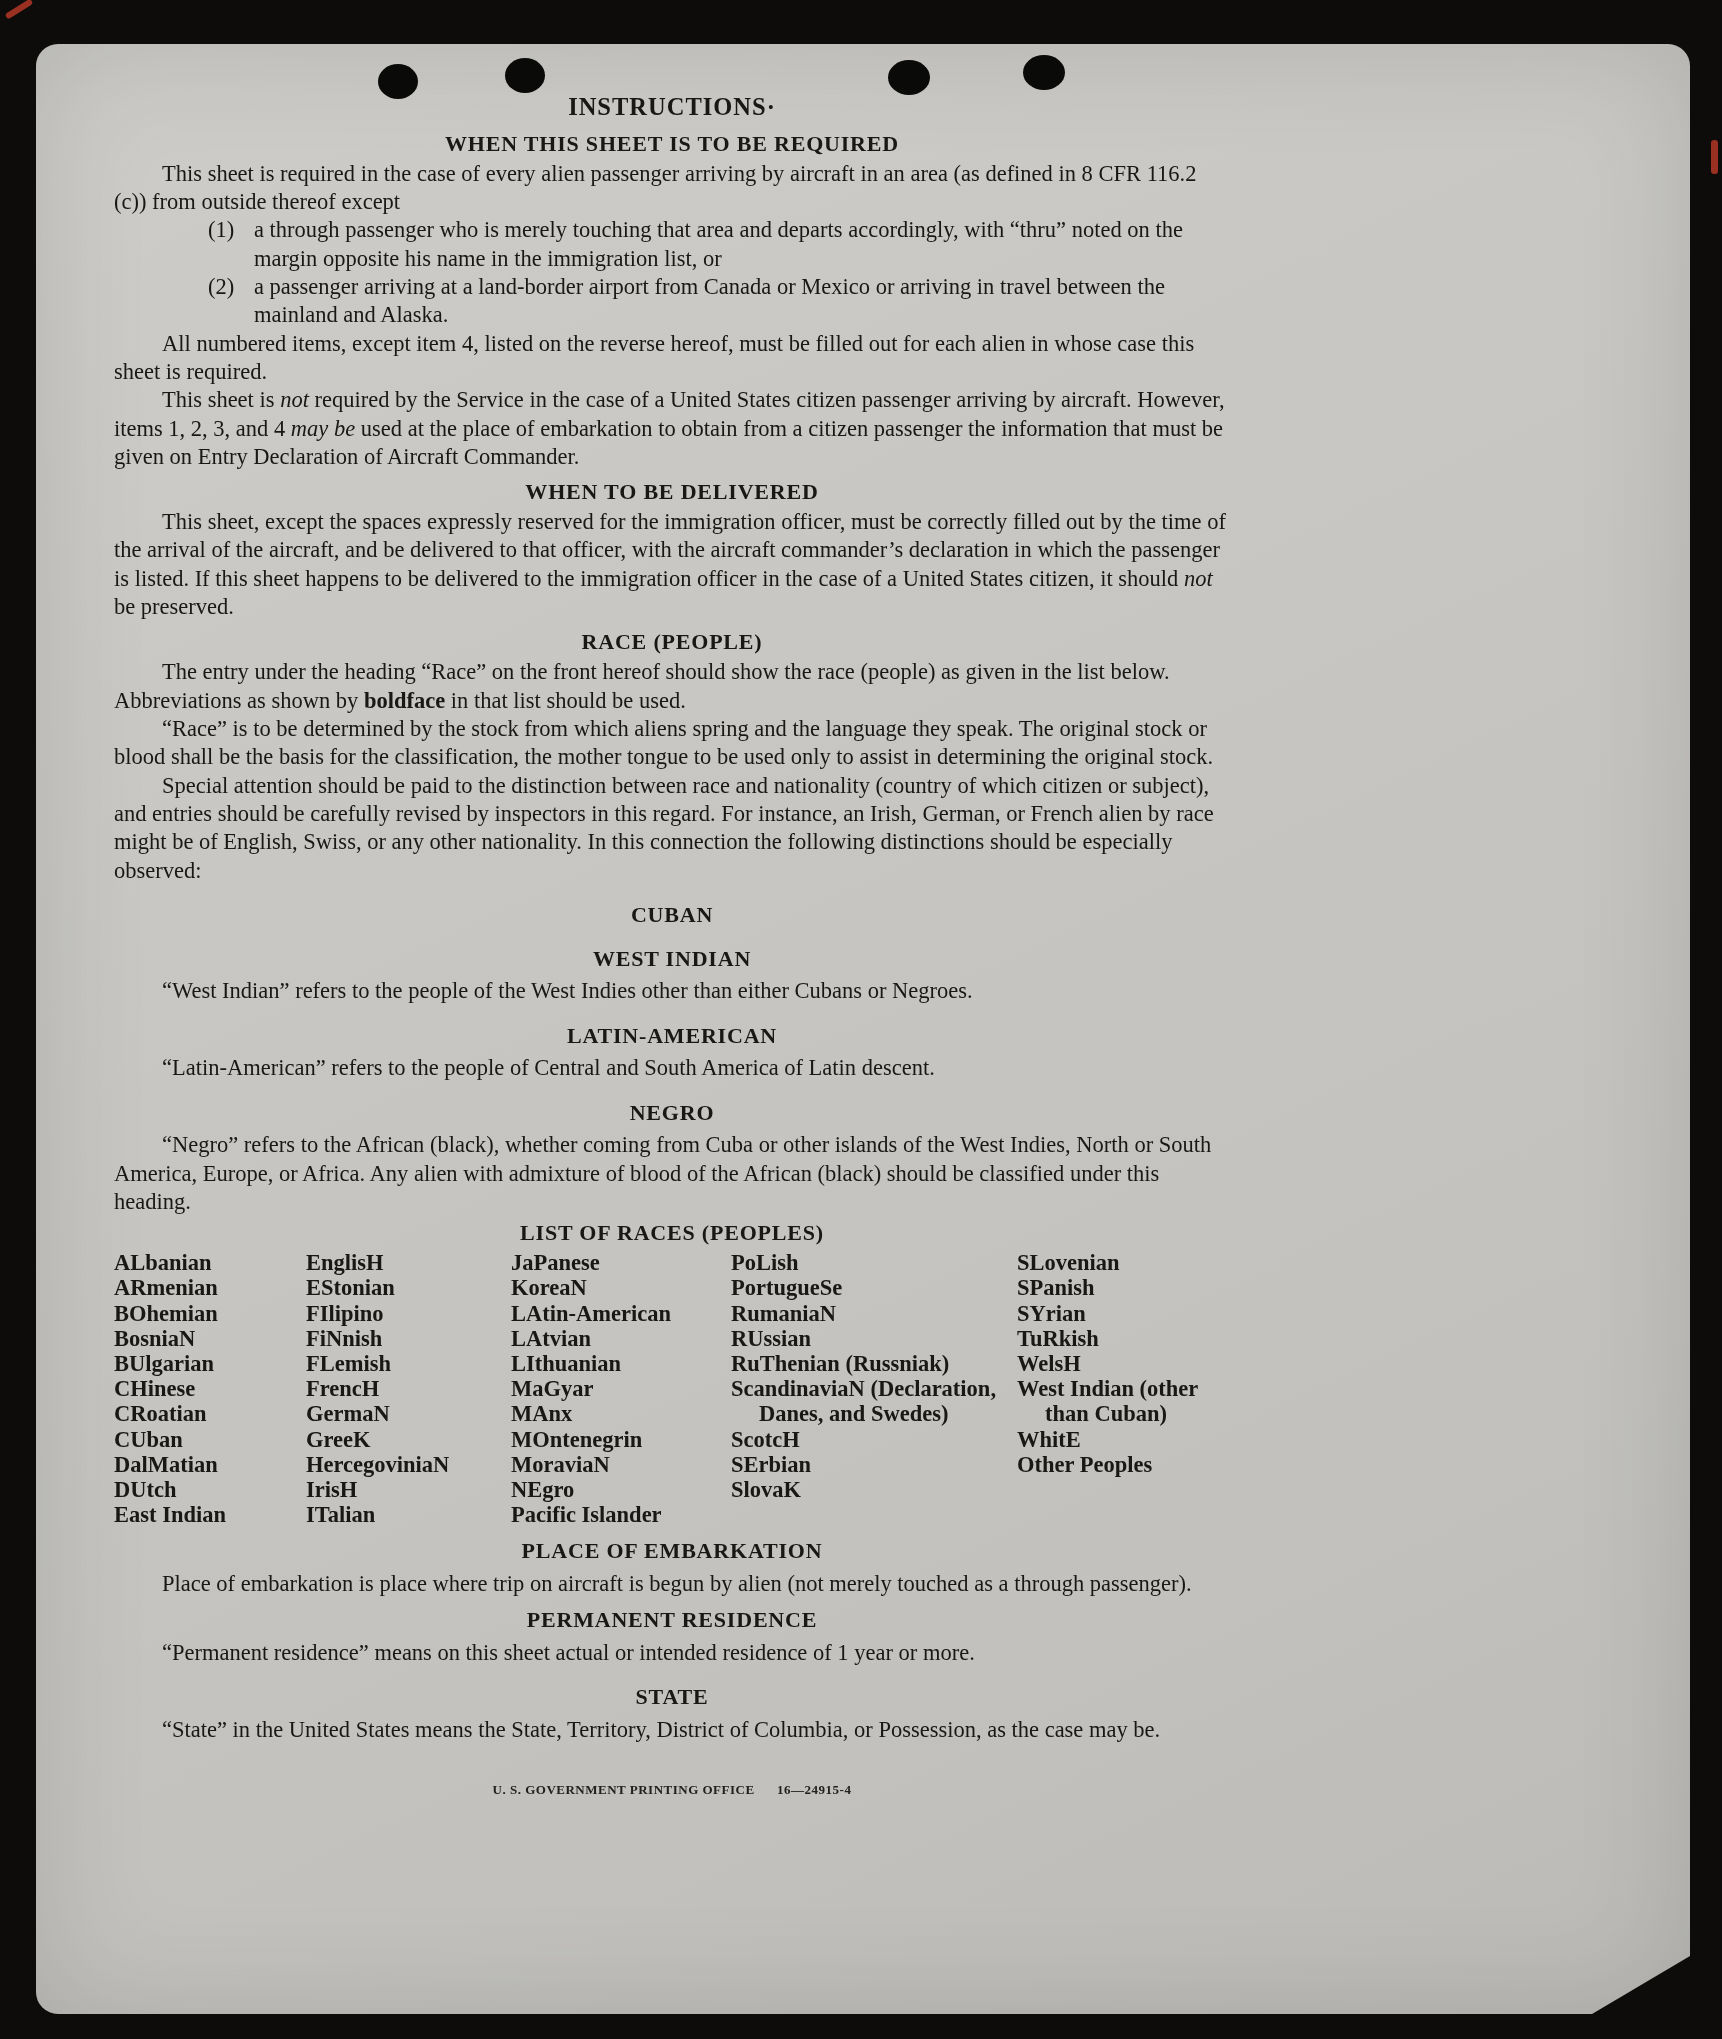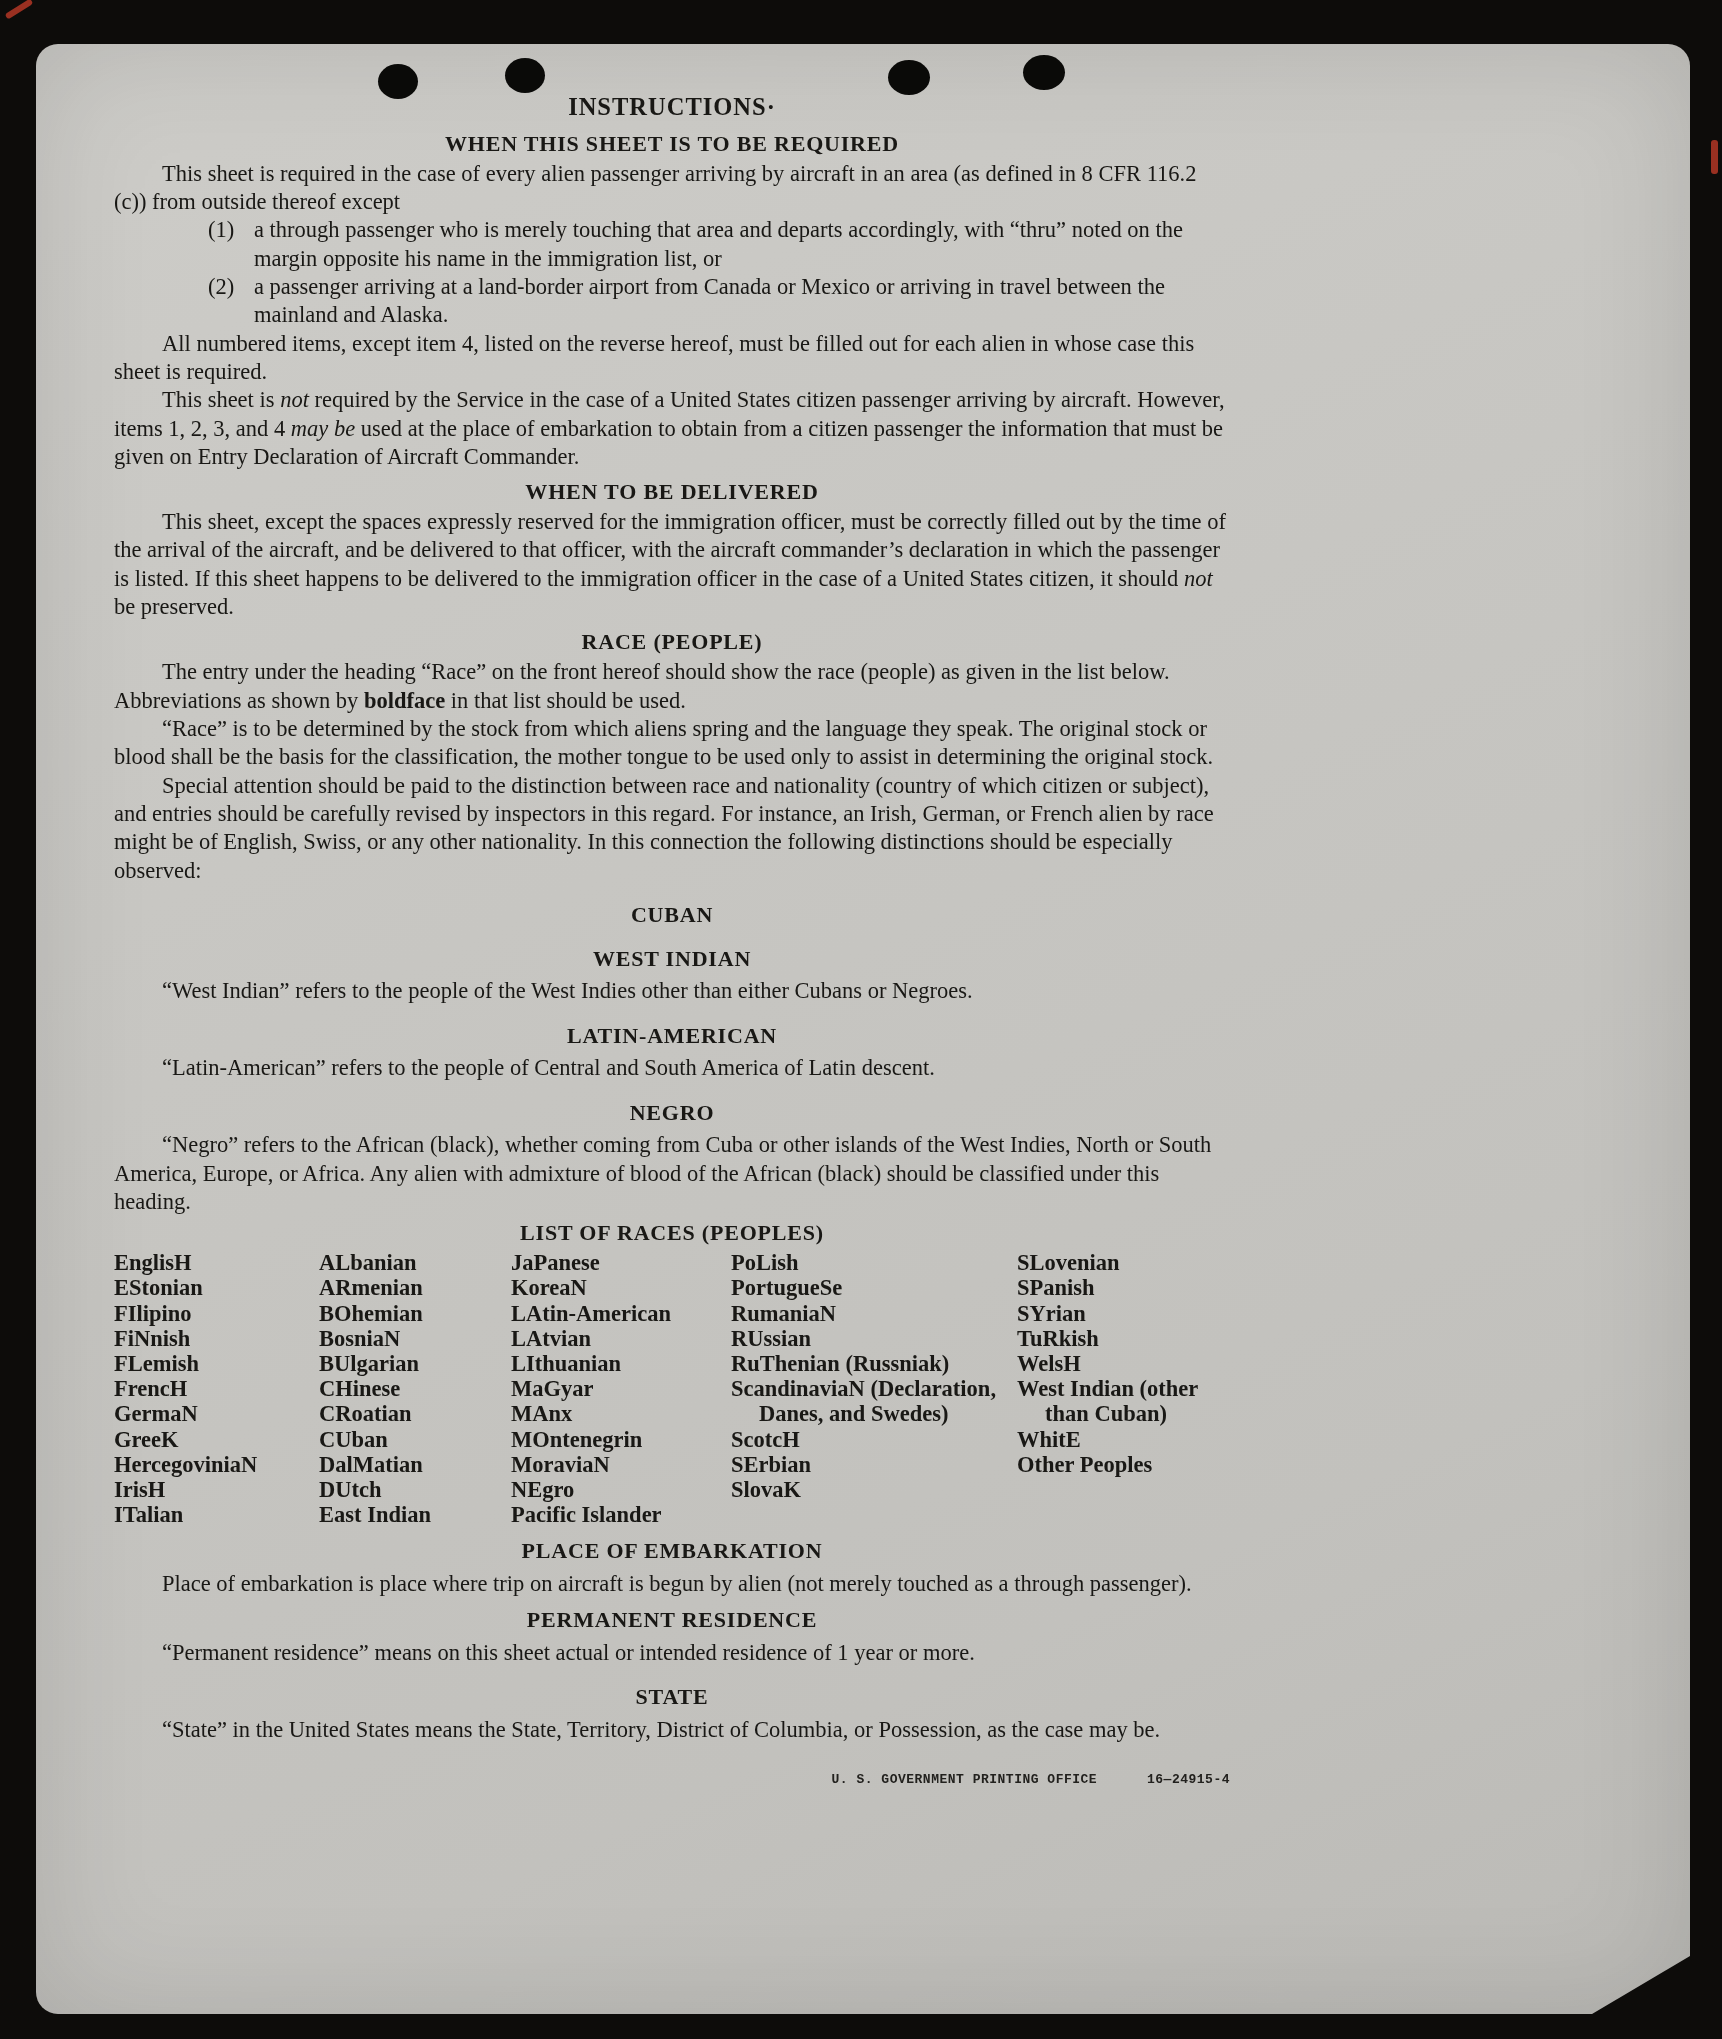--- a/index.html
+++ b/index.html
@@ -39,22 +39,22 @@
   .num { display:inline-block; width:46px; text-indent:0; }
   .races { display:flex; margin:4px 0 2px 0; font-weight:bold; line-height:1.12; }
   .race-col { flex:0 0 auto; }
   .race-col.c1 { width:192px; }
   .race-col.c2 { width:205px; }
   .race-col.c3 { width:220px; }
   .race-col.c4 { width:286px; }
   .race-col.c5 { width:213px; }
   .race-item { padding-left:28px; text-indent:-28px; }
   .footer-imprint {
-    margin-top:28px; text-align:right;
-    font-family:Liberation Mono, monospace;
+    margin-top:38px; text-align:center;
+    font-family:Liberation Serif, serif;
     font-size:13px; font-weight:bold; letter-spacing:0.5px;
     white-space:pre; color:#22211e;
   }
 </style>
 </head>
 <body>
 
 <div class="paper">
 
   <div class="punch-hole" style="left:342px; top:20px; width:40px; height:35px;"></div>
@@ -91,45 +91,45 @@
     <p>“West Indian” refers to the people of the West Indies other than either Cubans or Negroes.</p>
 
     <div class="sec-h sub">LATIN-AMERICAN</div>
     <p>“Latin-American” refers to the people of Central and South America of Latin descent.</p>
 
     <div class="sec-h sub">NEGRO</div>
     <p>“Negro” refers to the African (black), whether coming from Cuba or other islands of the West Indies, North or South America, Europe, or Africa.  Any alien with admixture of blood of the African (black) should be classified under this heading.</p>
 
     <div class="sec-h" style="margin-top:2px;text-align:center;">LIST OF RACES (PEOPLES)</div>
     <div class="races">
+      <div class="race-col c1">
+          <div class="race-item">ALbanian</div>
+          <div class="race-item">ARmenian</div>
+          <div class="race-item">BOhemian</div>
+          <div class="race-item">BosniaN</div>
+          <div class="race-item">BUlgarian</div>
+          <div class="race-item">CHinese</div>
+          <div class="race-item">CRoatian</div>
+          <div class="race-item">CUban</div>
+          <div class="race-item">DalMatian</div>
+          <div class="race-item">DUtch</div>
+          <div class="race-item">East Indian</div>
+        </div>
       <div class="race-col c2">
           <div class="race-item">EnglisH</div>
           <div class="race-item">EStonian</div>
           <div class="race-item">FIlipino</div>
           <div class="race-item">FiNnish</div>
           <div class="race-item">FLemish</div>
           <div class="race-item">FrencH</div>
           <div class="race-item">GermaN</div>
           <div class="race-item">GreeK</div>
           <div class="race-item">HercegoviniaN</div>
           <div class="race-item">IrisH</div>
           <div class="race-item">ITalian</div>
-        </div>
-      <div class="race-col c1">
-          <div class="race-item">ALbanian</div>
-          <div class="race-item">ARmenian</div>
-          <div class="race-item">BOhemian</div>
-          <div class="race-item">BosniaN</div>
-          <div class="race-item">BUlgarian</div>
-          <div class="race-item">CHinese</div>
-          <div class="race-item">CRoatian</div>
-          <div class="race-item">CUban</div>
-          <div class="race-item">DalMatian</div>
-          <div class="race-item">DUtch</div>
-          <div class="race-item">East Indian</div>
         </div>
       <div class="race-col c3">
           <div class="race-item">JaPanese</div>
           <div class="race-item">KoreaN</div>
           <div class="race-item">LAtin-American</div>
           <div class="race-item">LAtvian</div>
           <div class="race-item">LIthuanian</div>
           <div class="race-item">MaGyar</div>
           <div class="race-item">MAnx</div>
           <div class="race-item">MOntenegrin</div>

